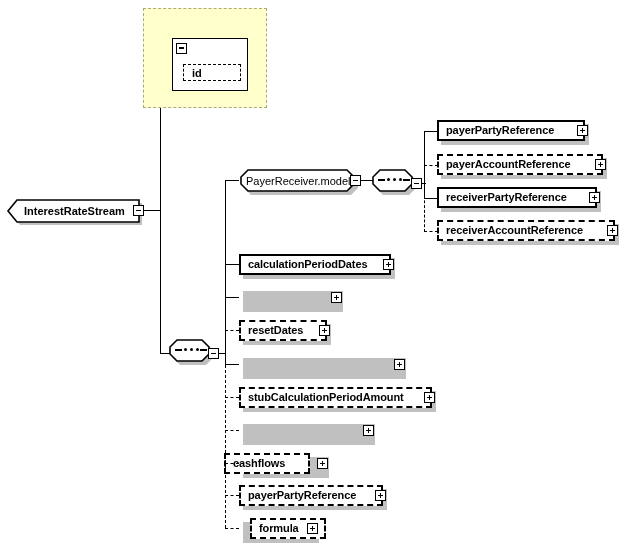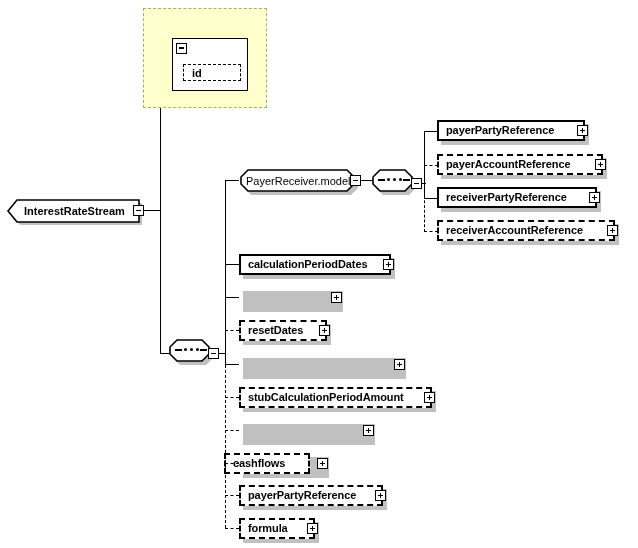--- a/index.html
+++ b/index.html
@@ -344,18 +344,18 @@
   </div>
   <div class="toggle plus" style="left:317px; top:458px;"></div>
 
   <div class="shadow" style="left:243px; top:489px; width:144px; height:21px;"></div>
   <div class="elbox optional" style="left:239px; top:485px; width:144px;">
     <span class="lbl">payerPartyReference</span>
   </div>
   <div class="toggle plus" style="left:375px; top:490px;"></div>
 
   <div class="shadow" style="left:243px; top:522px; width:76px; height:21px;"></div>
-  <div class="elbox optional" style="left:239px; top:518px; width:76px;">
+  <div class="elbox optional" style="left:250px; top:518px; width:76px;">
     <span class="lbl">formula</span>
   </div>
   <div class="toggle plus" style="left:307px; top:523px;"></div>
 
 </div>
 
 </body></html>

